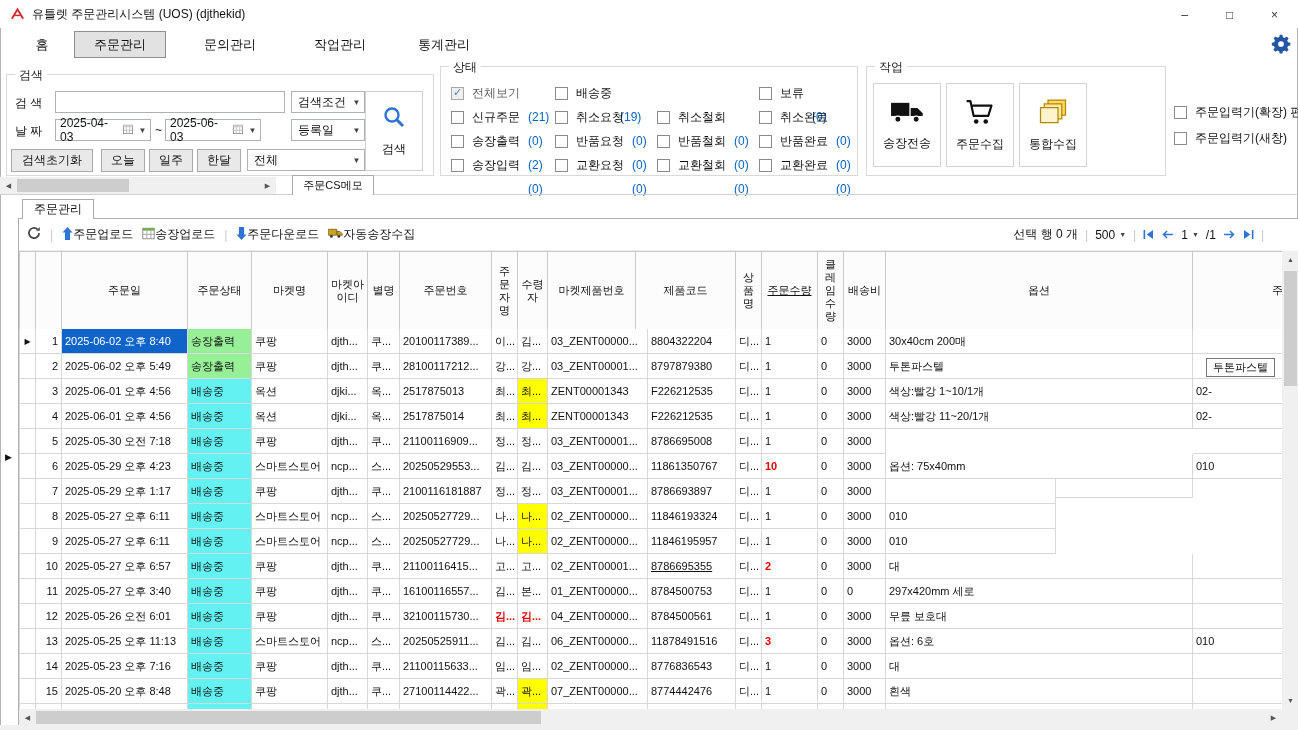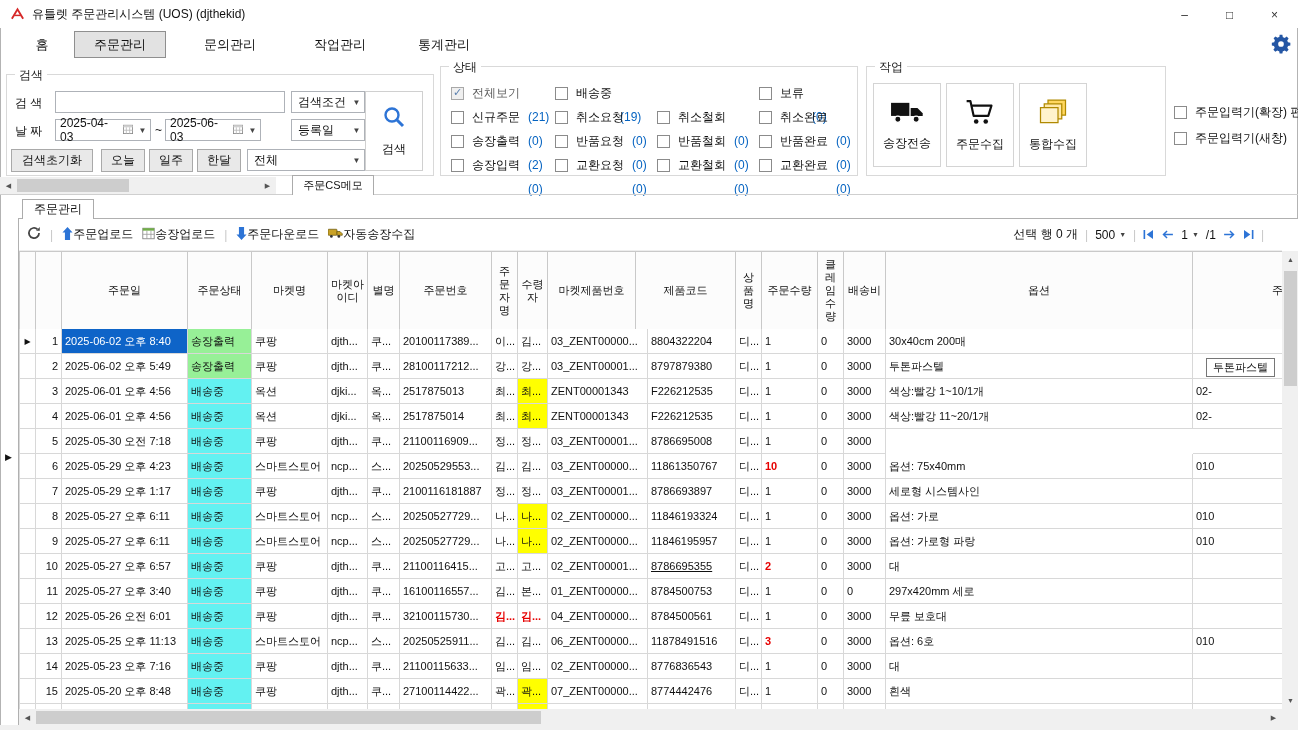--- a/index.html
+++ b/index.html
@@ -385,21 +385,21 @@
         <div class="hcell" style="width: 64px;">주문상태</div>
         <div class="hcell" style="width: 76px;">마켓명</div>
         <div class="hcell" style="width: 40px;">마켓아이디</div>
         <div class="hcell" style="width: 32px;">별명</div>
         <div class="hcell" style="width: 92px;">주문번호</div>
         <div class="hcell" style="width: 26px;">주문자명</div>
         <div class="hcell" style="width: 30px;">수령자</div>
         <div class="hcell" style="width: 88px;">마켓제품번호</div>
         <div class="hcell" style="width: 100px;">제품코드</div>
         <div class="hcell" style="width: 26px;">상품명</div>
-        <div class="hcell" style="width: 56px;">주문수량</div>
+        <div class="hcell" style="width: 56px; text-decoration: underline;">주문수량</div>
         <div class="hcell" style="width: 26px;">클레임수량</div>
         <div class="hcell" style="width: 42px;">배송비</div>
         <div class="hcell" style="width: 307px;">옵션</div>
         <div class="hcell" style="width: 170px;">주</div>
       </div>
     <div id="grid-body">
         <div class="grow">
           <div class="cell c-indicator" style="width: 16px;">▶</div>
           <div class="cell c-n" style="width: 26px;">1</div>
           <div class="cell c-date sel" style="width: 126px;">2025-06-02 오후 8:40</div>
@@ -529,61 +529,58 @@
           <div class="cell c-alias" style="width: 32px;">쿠...</div>
           <div class="cell c-order_no" style="width: 92px;">2100116181887</div>
           <div class="cell c-orderer" style="width: 26px;">정...</div>
           <div class="cell c-receiver" style="width: 30px;">정...</div>
           <div class="cell c-pcode" style="width: 100px;">03_ZENT00001...</div>
           <div class="cell c-mpn" style="width: 88px;">8786693897</div>
           <div class="cell c-pname" style="width: 26px;">디...</div>
           <div class="cell c-qty" style="width: 56px;">1</div>
           <div class="cell c-claim" style="width: 26px;">0</div>
           <div class="cell c-ship" style="width: 42px;">3000</div>
-          <div class="cell c-option" style="width: 307px;">세로형 시스템사인</div>
           <div class="cell c-phone" style="width: 170px;"></div>
         </div>
         <div class="grow">
           <div class="cell c-indicator" style="width: 16px;"></div>
           <div class="cell c-n" style="width: 26px;">8</div>
           <div class="cell c-date" style="width: 126px;">2025-05-27 오후 6:11</div>
           <div class="cell c-status st-c" style="width: 64px;">배송중</div>
           <div class="cell c-market" style="width: 76px;">스마트스토어</div>
           <div class="cell c-mid" style="width: 40px;">ncp...</div>
           <div class="cell c-alias" style="width: 32px;">스...</div>
           <div class="cell c-order_no" style="width: 92px;">20250527729...</div>
           <div class="cell c-orderer" style="width: 26px;">나...</div>
           <div class="cell c-receiver hl" style="width: 30px;">나...</div>
           <div class="cell c-pcode" style="width: 100px;">02_ZENT00000...</div>
           <div class="cell c-mpn" style="width: 88px;">11846193324</div>
           <div class="cell c-pname" style="width: 26px;">디...</div>
           <div class="cell c-qty" style="width: 56px;">1</div>
           <div class="cell c-claim" style="width: 26px;">0</div>
           <div class="cell c-ship" style="width: 42px;">3000</div>
-          <div class="cell c-option" style="width: 307px;">옵션: 가로</div>
           <div class="cell c-phone" style="width: 170px;">010</div>
         </div>
         <div class="grow">
           <div class="cell c-indicator" style="width: 16px;"></div>
           <div class="cell c-n" style="width: 26px;">9</div>
           <div class="cell c-date" style="width: 126px;">2025-05-27 오후 6:11</div>
           <div class="cell c-status st-c" style="width: 64px;">배송중</div>
           <div class="cell c-market" style="width: 76px;">스마트스토어</div>
           <div class="cell c-mid" style="width: 40px;">ncp...</div>
           <div class="cell c-alias" style="width: 32px;">스...</div>
           <div class="cell c-order_no" style="width: 92px;">20250527729...</div>
           <div class="cell c-orderer" style="width: 26px;">나...</div>
           <div class="cell c-receiver hl" style="width: 30px;">나...</div>
           <div class="cell c-pcode" style="width: 100px;">02_ZENT00000...</div>
           <div class="cell c-mpn" style="width: 88px;">11846195957</div>
           <div class="cell c-pname" style="width: 26px;">디...</div>
           <div class="cell c-qty" style="width: 56px;">1</div>
           <div class="cell c-claim" style="width: 26px;">0</div>
           <div class="cell c-ship" style="width: 42px;">3000</div>
-          <div class="cell c-option" style="width: 307px;">옵션: 가로형 파랑</div>
           <div class="cell c-phone" style="width: 170px;">010</div>
         </div>
         <div class="grow">
           <div class="cell c-indicator" style="width: 16px;"></div>
           <div class="cell c-n" style="width: 26px;">10</div>
           <div class="cell c-date" style="width: 126px;">2025-05-27 오후 6:57</div>
           <div class="cell c-status st-c" style="width: 64px;">배송중</div>
           <div class="cell c-market" style="width: 76px;">쿠팡</div>
           <div class="cell c-mid" style="width: 40px;">djth...</div>
           <div class="cell c-alias" style="width: 32px;">쿠...</div>

